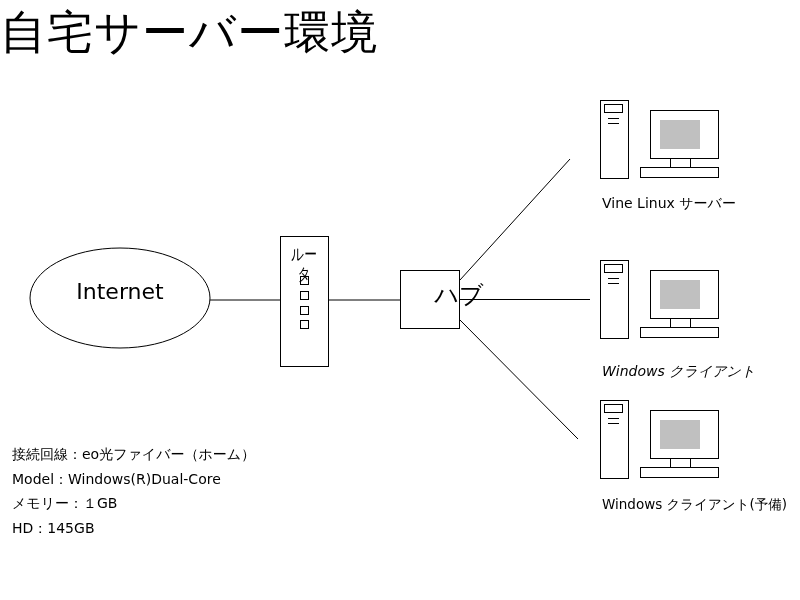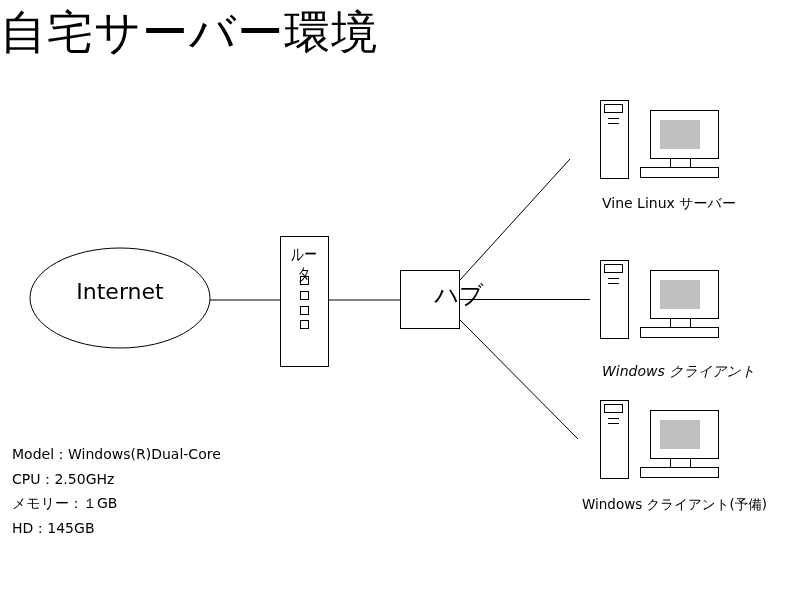--- a/index.html
+++ b/index.html
@@ -76,20 +76,20 @@
     <rect x="40.5" y="67.5" width="78" height="10" fill="#fff" stroke="#000"></rect>
   </g>
 </svg>
 
 <div class="internet-label">Internet</div>
 <div class="router-label">ルータ</div>
 <div class="hub-label">ハブ</div>
 
 <div class="label" style="left:602px; top:194px;">Vine Linux サーバー</div>
 <div class="label" style="left:602px; top:362px;font-style:italic;">Windows クライアント</div>
-<div class="label" style="left:582px; top:495px; font-size:13.5px;">Windows クライアント(予備)</div>
+<div class="label" style="left:602px; top:495px; font-size:13.5px;">Windows クライアント(予備)</div>
 
 <div class="specs">
+  <div>接続回線：eo光ファイバー（ホーム）</div>
   <div>Model：Windows(R)Dual-Core</div>
-  <div>CPU：2.50GHz</div>
   <div>メモリー：１GB</div>
   <div>HD：145GB</div>
 </div>
 
 </body></html>

